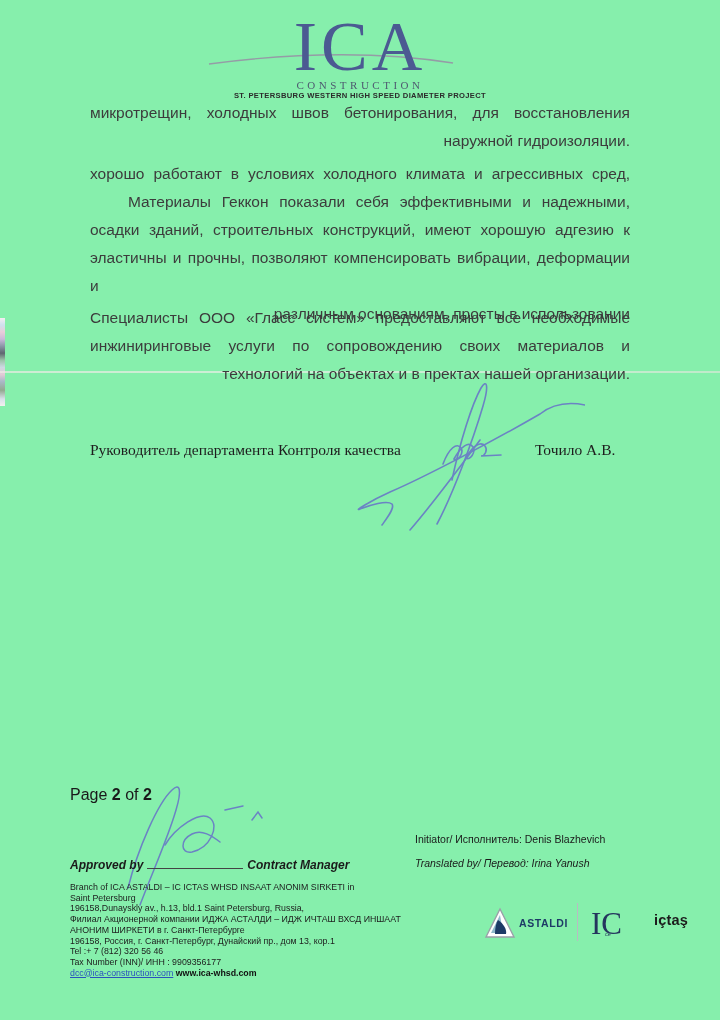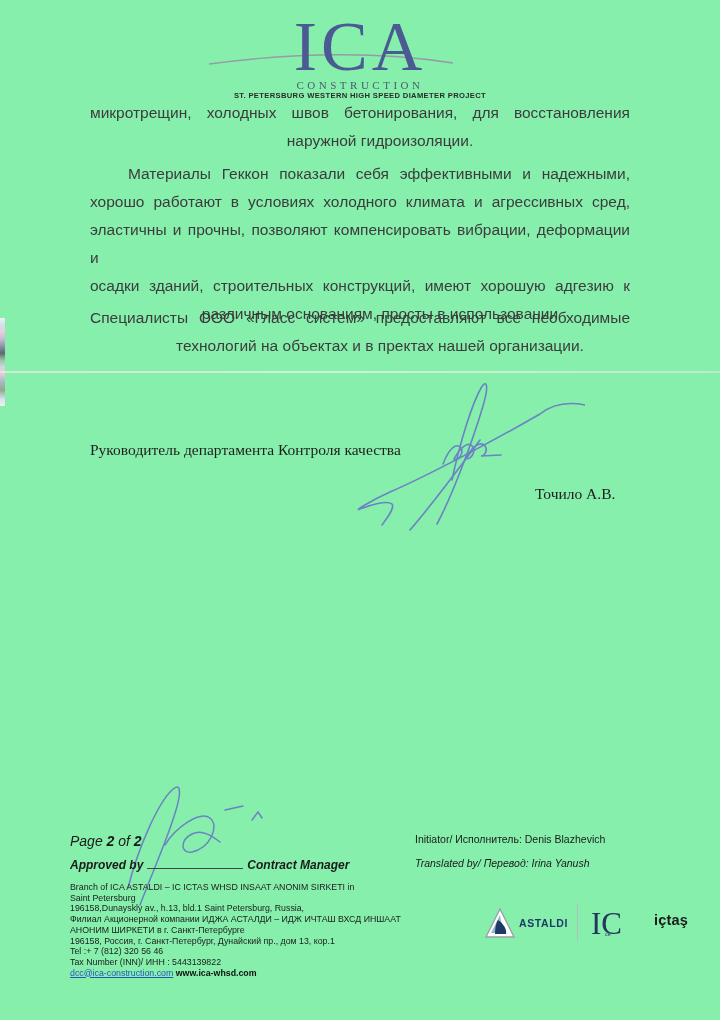--- a/index.html
+++ b/index.html
@@ -29,29 +29,29 @@
     font-family:"Liberation Serif","DejaVu Serif",serif;font-size:11px;
     letter-spacing:3.5px;color:#4e5a70;
   }
   .logo-tagline{
     position:absolute;left:0;right:0;top:91px;text-align:center;
     font-size:7.6px;font-weight:bold;letter-spacing:.35px;color:#2b2b2b;
   }
   
   .para{position:absolute;left:90px;width:540px;font-size:15.5px;line-height:28px;color:#3c3c3c;}
   .para .jline{text-align:justify;text-align-last:justify;}
-  .para .lline{text-align:center;margin-left:40px;}
+  .para .lline{text-align:right;margin-left:40px;}
   .indent{text-indent:38px;}
   #p1{top:99px;} #p2{top:160px;} #p3{top:304px;}
   
   .signoff-title{position:absolute;left:90px;top:441px;font-family:"Liberation Serif","DejaVu Serif",serif;font-size:15.5px;color:#1e1e1e;}
-  .signoff-name{position:absolute;left:535px;top:441px;font-family:"Liberation Serif","DejaVu Serif",serif;font-size:15.5px;color:#1e1e1e;margin-top:44px;}
+  .signoff-name{position:absolute;left:535px;top:441px;font-family:"Liberation Serif","DejaVu Serif",serif;font-size:15.5px;color:#1e1e1e;}
   .sig{position:absolute;}
   
-  .page-label{position:absolute;left:70px;top:833px;font-size:14px;font-style:italic;color:#1a1a1a;}
+  .page-label{position:absolute;left:70px;top:786px;font-size:16px;color:#1a1a1a;}
   .page-label b{font-weight:bold;}
   .approved-row{position:absolute;left:70px;top:858px;font-size:12px;font-style:italic;font-weight:bold;color:#1a1a1a;}
   .sig-underline{display:inline-block;width:96px;border-bottom:1px solid #444;height:9px;margin:0 4px;}
   .initiator{position:absolute;left:415px;top:833px;font-size:10.5px;color:#1a1a1a;}
   .translated{position:absolute;left:415px;top:857px;font-size:10.5px;font-style:italic;color:#1a1a1a;text-align:right;}
   .address{position:absolute;left:70px;top:882px;font-size:8.8px;line-height:10.7px;color:#1c1c1c;}
   .email-link{color:#2a52be;text-decoration:underline;cursor:pointer;}
   .website{font-weight:bold;color:#111;}
   
   .astaldi-text{position:absolute;left:519px;top:917px;font-size:10.5px;font-weight:bold;letter-spacing:.6px;color:#1d3a66;}
@@ -74,29 +74,30 @@
   <div class="logo-ica">ICA</div>
   <div class="logo-construction">CONSTRUCTION</div>
   <div class="logo-tagline">ST. PETERSBURG WESTERN HIGH SPEED DIAMETER PROJECT</div>
 
   <div id="p1" class="para">
     <div class="jline">микротрещин, холодных швов бетонирования, для восстановления</div>
     <div class="lline">наружной гидроизоляции.</div>
   </div>
 
   <div id="p2" class="para">
+    <div class="jline">хорошо работают в условиях холодного климата и агрессивных сред,</div>
     <div class="jline indent">Материалы Геккон показали себя эффективными и надежными,</div>
-    <div class="jline">хорошо работают в условиях холодного климата и агрессивных сред,</div>
+    <div class="jline">осадки зданий, строительных конструкций, имеют хорошую адгезию к</div>
     <div class="jline">эластичны и прочны, позволяют компенсировать вибрации, деформации и</div>
-    <div class="jline">осадки зданий, строительных конструкций, имеют хорошую адгезию к</div>
     <div class="lline">различным основаниям, просты в использовании</div>
   </div>
 
   <div id="p3" class="para">
     <div class="jline">Специалисты ООО «Гласс систем» предоставляют все необходимые</div>
+    <div class="jline">инжиниринговые  услуги по сопровождению своих материалов и</div>
     <div class="lline">технологий на объектах и в пректах нашей организации.</div>
   </div>
 
   <div class="signoff-title">Руководитель департамента Контроля качества</div>
   <div class="signoff-name">Точило А.В.</div>
 
   <svg class="sig" style="left:325px;top:372px;" width="260" height="160">
     <g stroke="#6b83c4" stroke-width="1.6" fill="none" stroke-linecap="round">
       <path d="M 127 108 C 135 70 147 32 156 16 C 162 6 164 14 158 34 C 148 68 128 122 112 152"></path>
       <path d="M 260 33 C 240 29 225 34 215 42 C 170 68 100 105 65 120 C 45 129 28 140 35 137 C 45 133 62 128 67 132 C 70 136 62 146 57 153"></path>
@@ -126,21 +127,21 @@
   <div class="translated">Translated by/ Перевод:  Irina Yanush</div>
 
   <div class="address">
     <div>Branch of ICA ASTALDI – IC ICTAS WHSD INSAAT ANONIM SIRKETI in</div>
     <div>Saint Petersburg</div>
     <div>196158,Dunayskly av., h.13, bld.1 Saint Petersburg, Russia,</div>
     <div>Филиал Акционерной компании ИДЖА АСТАЛДИ – ИДЖ ИЧТАШ ВХСД ИНШААТ</div>
     <div>АНОНИМ ШИРКЕТИ в г. Санкт-Петербурге</div>
     <div>196158, Россия, г. Санкт-Петербург, Дунайский пр., дом 13, кор.1</div>
     <div>Tel :+ 7 (812) 320 56 46</div>
-    <div>Tax Number (INN)/ ИНН : 5443139822</div>
+    <div>Tax Number (INN)/ ИНН : 9909356177</div>
     <div>
       <span class="email-link">dcc@ica-construction.com</span>
       <span class="website">www.ica-whsd.com</span>
     </div>
   </div>
 
   <svg class="sig" style="left:484px;top:906px;" width="32" height="34">
     <polygon points="2,31 16,3 30,31" fill="#ffffff" stroke="#9aa0a8" stroke-width="1.4"></polygon>
     <polygon points="7,27 16,9 19,27" fill="#8fb8cc"></polygon>
     <path d="M 14 14 C 20 18 23 24 22 28 L 11 28 C 11 22 12 17 14 14 Z" fill="#1d3a66"></path>

